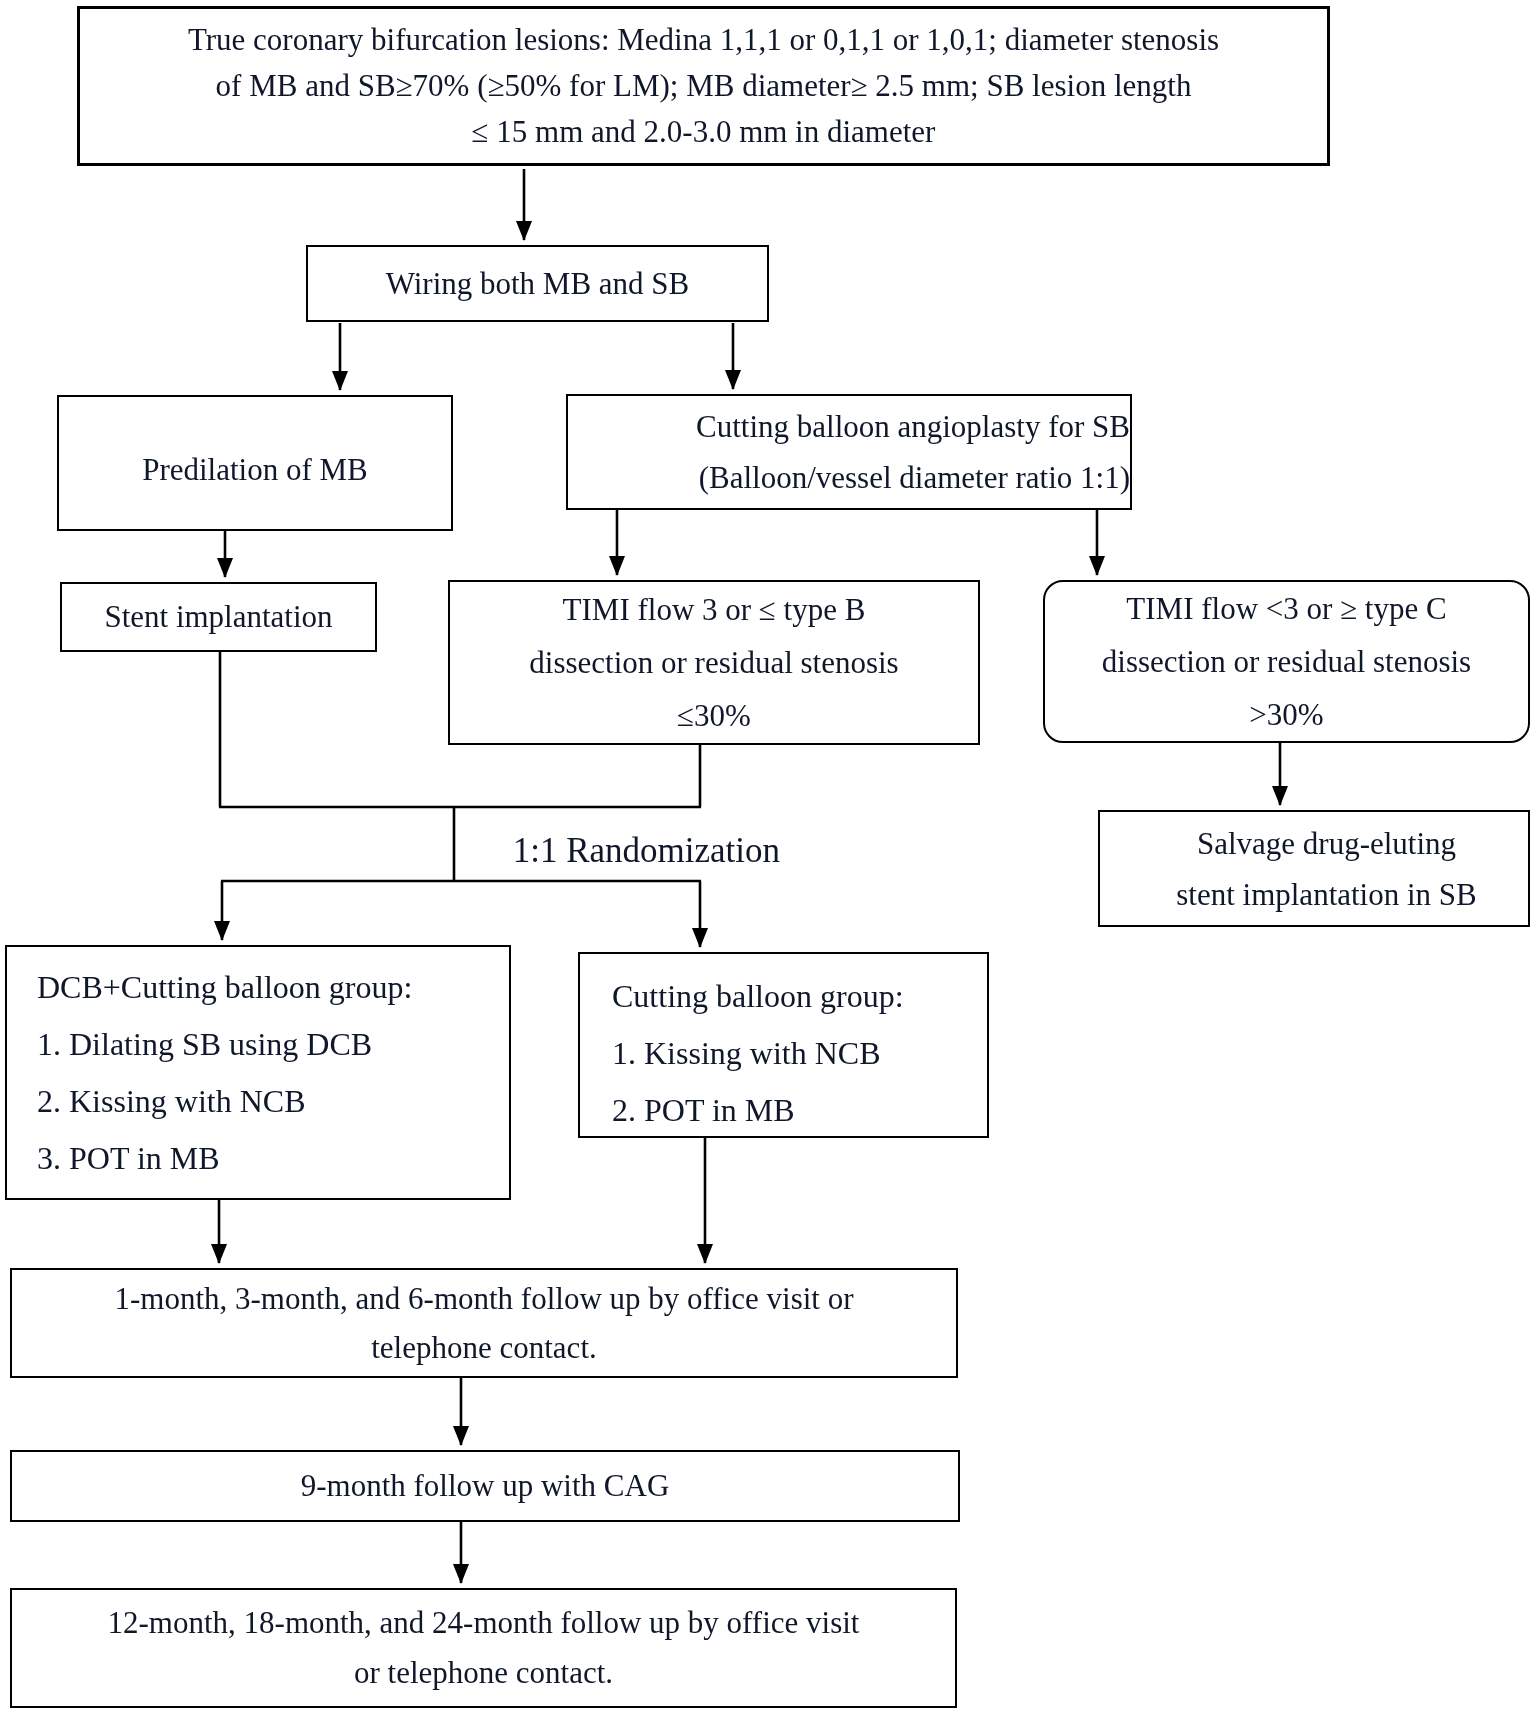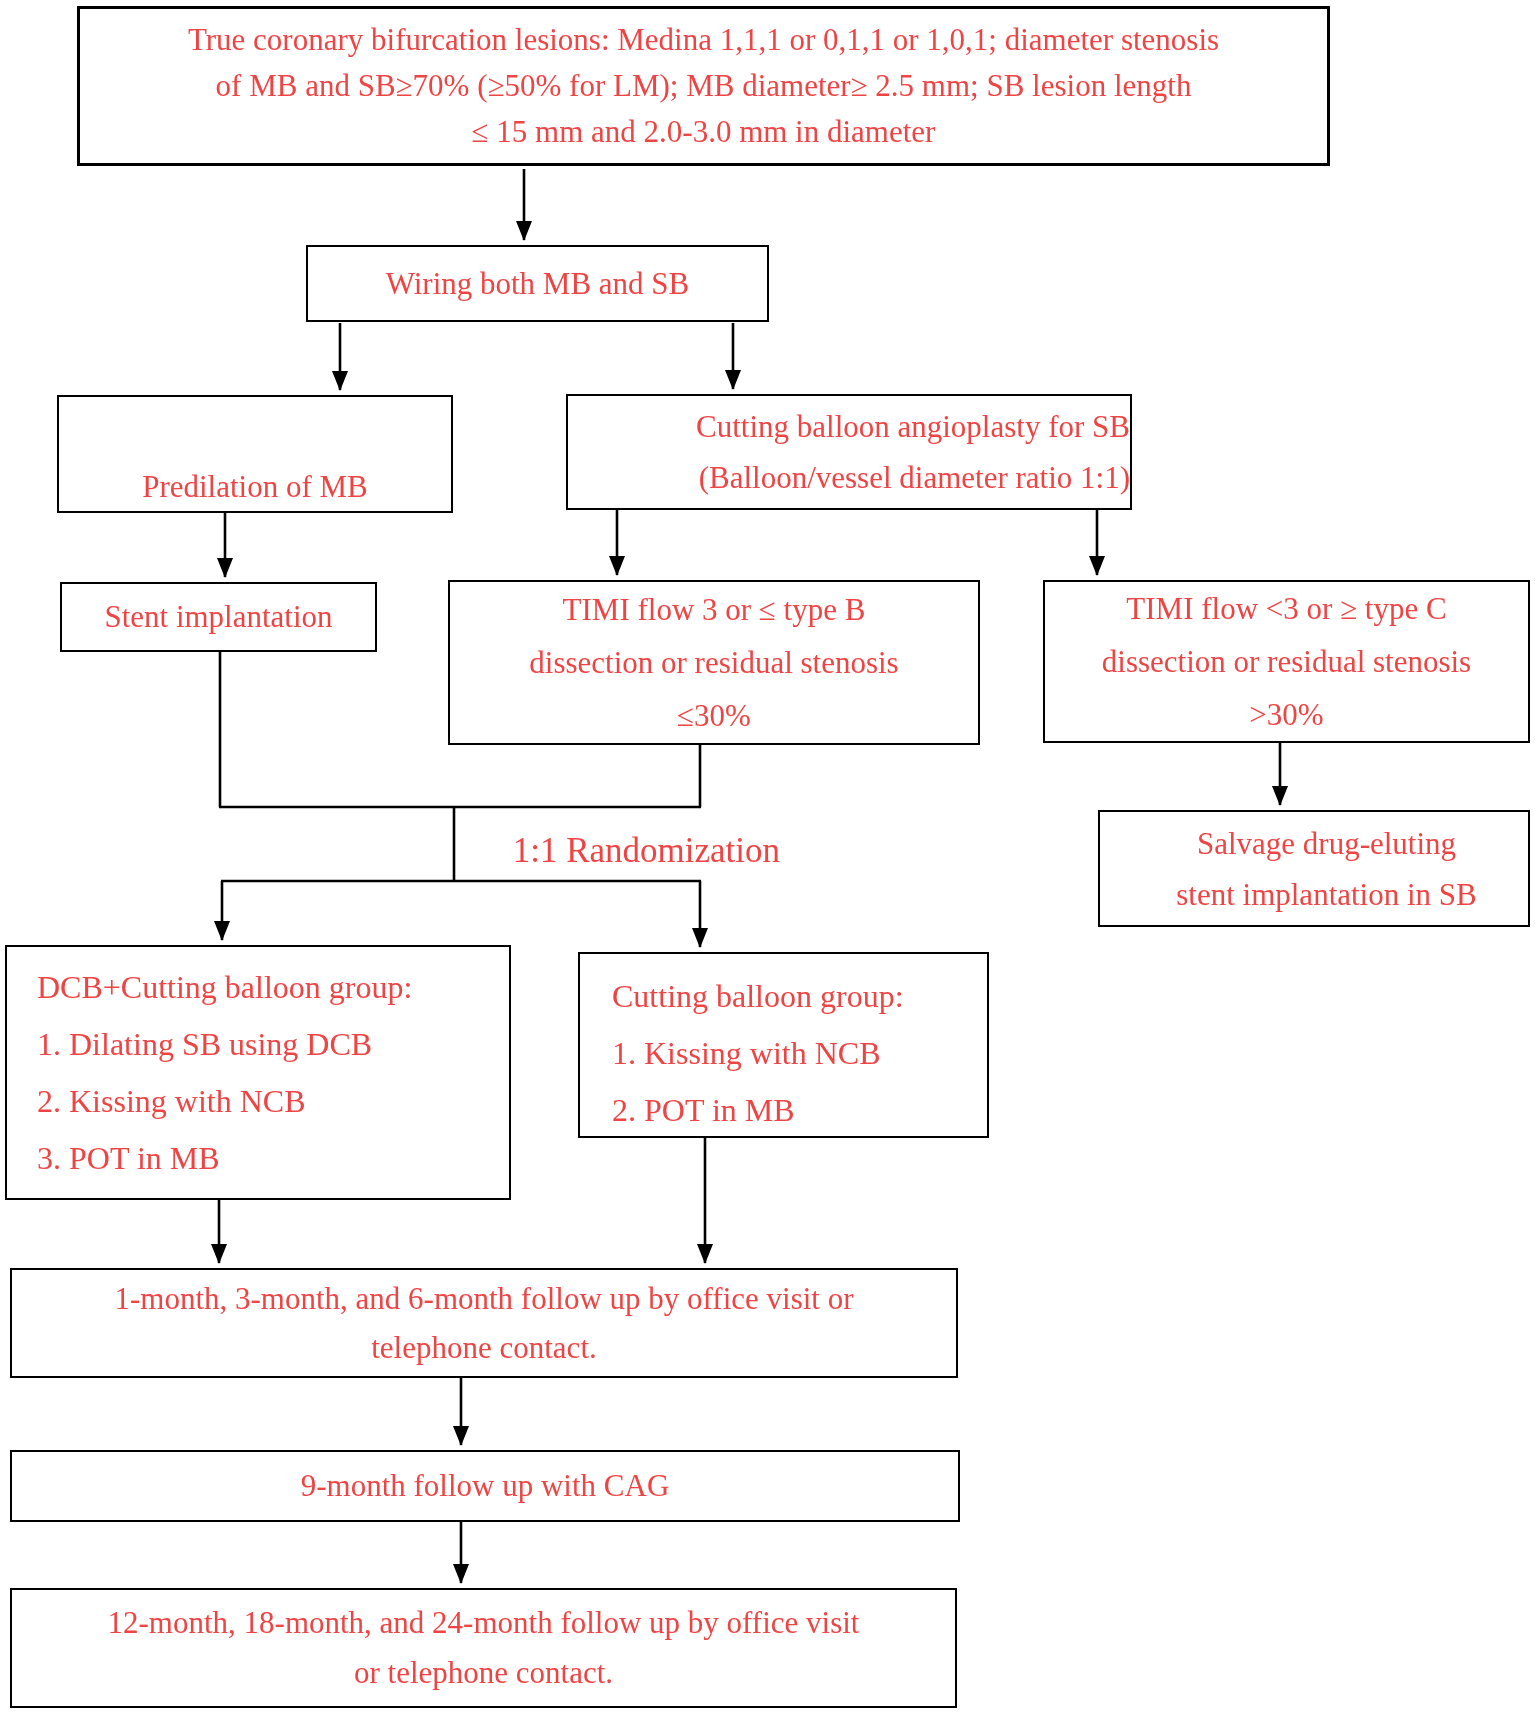--- a/index.html
+++ b/index.html
@@ -2,21 +2,21 @@
 <html><head>
 <meta charset="utf-8">
 <style>
   html, body { margin: 0; padding: 0; background: #ffffff; }
   .canvas {
     position: relative;
     width: 1535px;
     height: 1715px;
     background: #ffffff;
     font-family: "Liberation Serif", "DejaVu Serif", serif;
-    color: #ef4444;
+    color: #0f172a;
     overflow: hidden;
   }
   .wires {
     position: absolute;
     left: 0; top: 0;
     width: 1535px; height: 1715px;
     z-index: 1;
   }
   .box {
     position: absolute;
@@ -28,25 +28,25 @@
     align-items: center;
     justify-content: center;
     text-align: center;
     font-size: 31px;
     line-height: 48px;
   }
   .box span { white-space: pre-line; display: block; width: 100%; }
 
   .b-inclusion  { left: 77px;   top: 6px;    width: 1253px; height: 160px; border-width: 3px; line-height: 46px; }
   .b-wiring     { left: 306px;  top: 245px;  width: 463px;  height: 77px; }
-  .b-predilation{ left: 57px;   top: 395px;  width: 396px;  height: 118px; align-items: flex-end; padding-top: 14px; }
+  .b-predilation{ left: 57px;   top: 395px;  width: 396px;  height: 136px; align-items: center; padding-top: 14px; }
   .b-cutting    { left: 566px;  top: 394px;  width: 566px;  height: 116px; line-height: 51px; text-align: right; }
   .b-stent      { left: 60px;   top: 582px;  width: 317px;  height: 70px; }
   .b-timi-good  { left: 448px;  top: 580px;  width: 532px;  height: 165px; line-height: 53px; }
-  .b-timi-poor  { left: 1043px; top: 580px;  width: 487px;  height: 163px; line-height: 53px; }
+  .b-timi-poor  { left: 1043px; top: 580px;  width: 487px;  height: 163px; line-height: 53px; border-radius: 20px; }
   .b-salvage    { left: 1098px; top: 810px;  width: 432px;  height: 117px; line-height: 51px; padding-left: 25px; }
   .b-dcb-group  { left: 5px;    top: 945px;  width: 506px;  height: 255px; align-items: flex-start; justify-content: flex-start;
                   text-align: left; padding: 12px 8px 0 30px; font-size: 32px; line-height: 57px; }
   .b-cb-group   { left: 578px;  top: 952px;  width: 411px;  height: 186px; align-items: flex-start; justify-content: flex-start;
                   text-align: left; padding: 14px 8px 0 32px; font-size: 32px; line-height: 57px; }
   .b-fu1        { left: 10px;   top: 1268px; width: 948px;  height: 110px; line-height: 49px; }
   .b-cag        { left: 10px;   top: 1450px; width: 950px;  height: 72px; }
   .b-fu2        { left: 10px;   top: 1588px; width: 947px;  height: 120px; line-height: 50px; }
 
   .rand-label {

